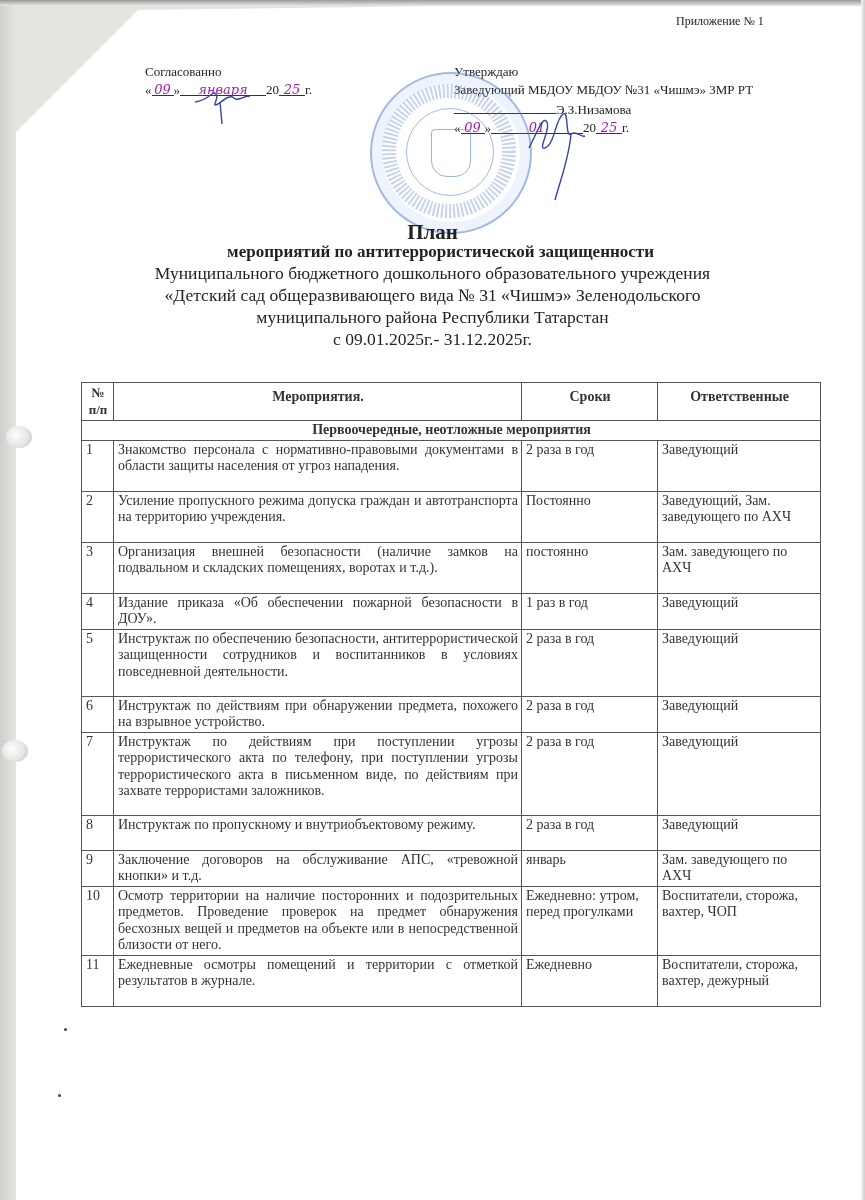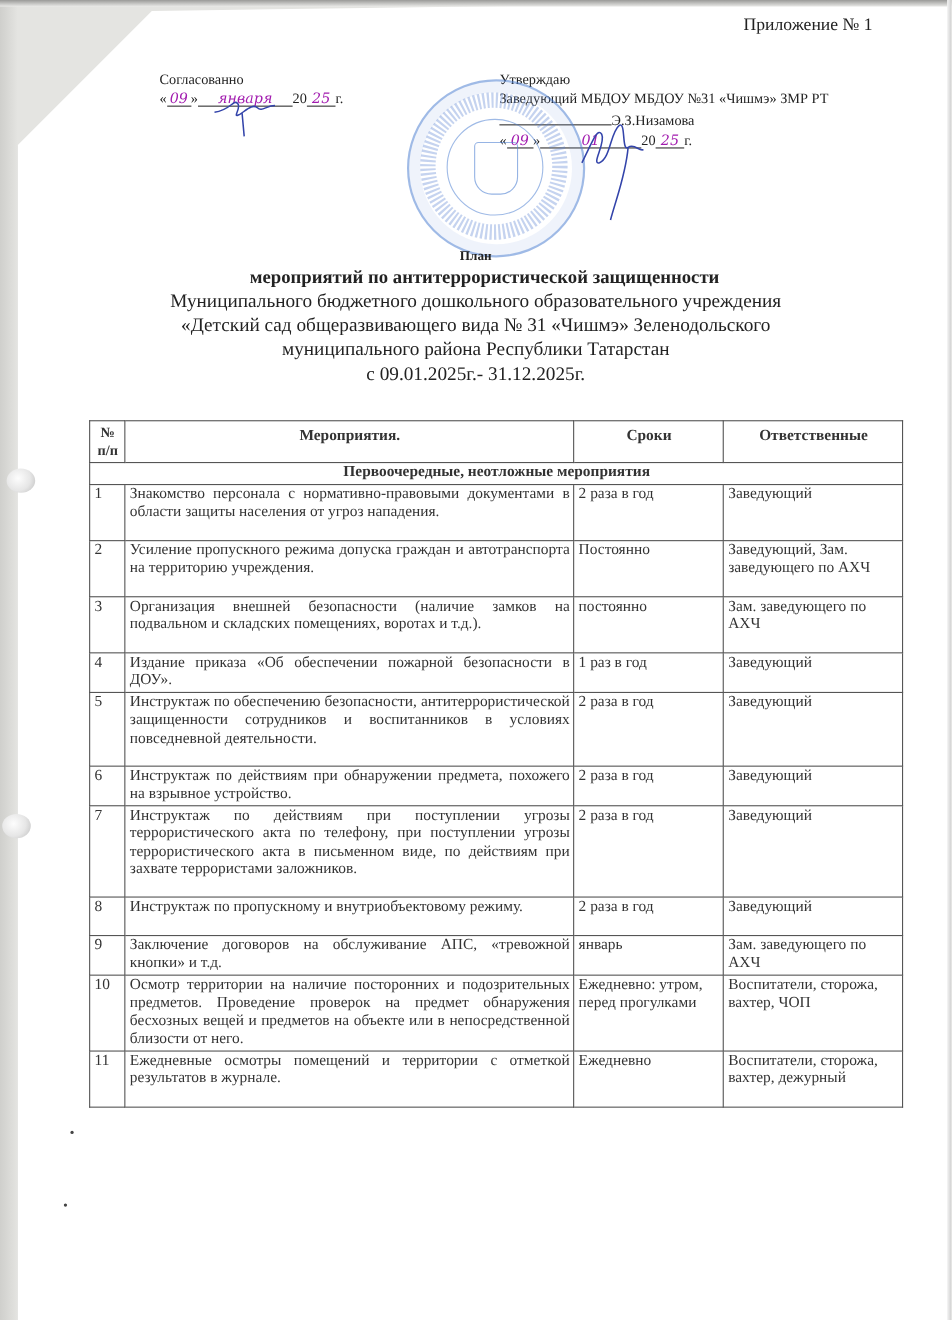--- a/index.html
+++ b/index.html
@@ -20,21 +20,21 @@
     }
     .top-band {
       position: absolute; left: 0; top: 0; width: 865px; height: 6px;
       background: linear-gradient(to bottom, #9a9a98, #e9e9e7);
     }
     .right-edge {
       position: absolute; right: 0; top: 0; width: 4px; height: 1200px;
       background: linear-gradient(to right, #f4f4f4, #cfcfcf);
     }
     .abs { position: absolute; }
-    .appendix { left: 676px; top: 14px; font-size: 16px; }
+    .appendix { left: 676px; top: 14px; font-size: 12px; }
     .approvals { font-size: 13px; line-height: 18px; }
     .left-block { left: 145px; top: 63px; width: 340px; }
     .right-block { left: 454px; top: 63px; width: 330px; }
     .line-row { white-space: nowrap; }
     .blank { display: inline-block; border-bottom: 1px solid #333; height: 14px; vertical-align: baseline; }
     .hand { color: #a21caf; font-style: italic; font-family: "DejaVu Serif", serif; }
     .stamp {
       left: 370px; top: 72px; width: 158px; height: 158px; border-radius: 50%;
       border: 2px solid rgba(80,130,210,0.55);
       box-shadow: inset 0 0 0 10px rgba(120,160,225,0.12);
@@ -46,21 +46,21 @@
     .stamp-shield {
       position: absolute; left: 24px; top: 20px; width: 38px; height: 46px;
       border: 1.5px solid rgba(80,130,210,0.6); border-radius: 4px 4px 16px 16px;
     }
     .stamp-ring-text {
       position: absolute; left: 0; top: 0; width: 154px; height: 154px;
     }
     .sig { stroke: #3344aa; fill: none; stroke-width: 1.4; }
 
     .title-block { left: 0; width: 865px; text-align: center; top: 222px; }
-    .title-1 { font-weight: bold; font-size: 12px; line-height: 20px; }
+    .title-1 { font-weight: bold; font-size: 21px; line-height: 20px; }
     .title-2 { font-weight: bold; font-size: 17px; line-height: 20px; padding-left: 16px; }
     .title-3 { font-size: 17.5px; line-height: 22px; }
 
     table.plan {
       position: absolute; left: 81px; top: 382px; width: 727px;
       border-collapse: collapse; table-layout: fixed;
       font-size: 14px; line-height: 16.5px; color: #333;
     }
     table.plan td, table.plan th {
       border: 1px solid #555; vertical-align: top; padding: 1px 3px 1px 4px;

